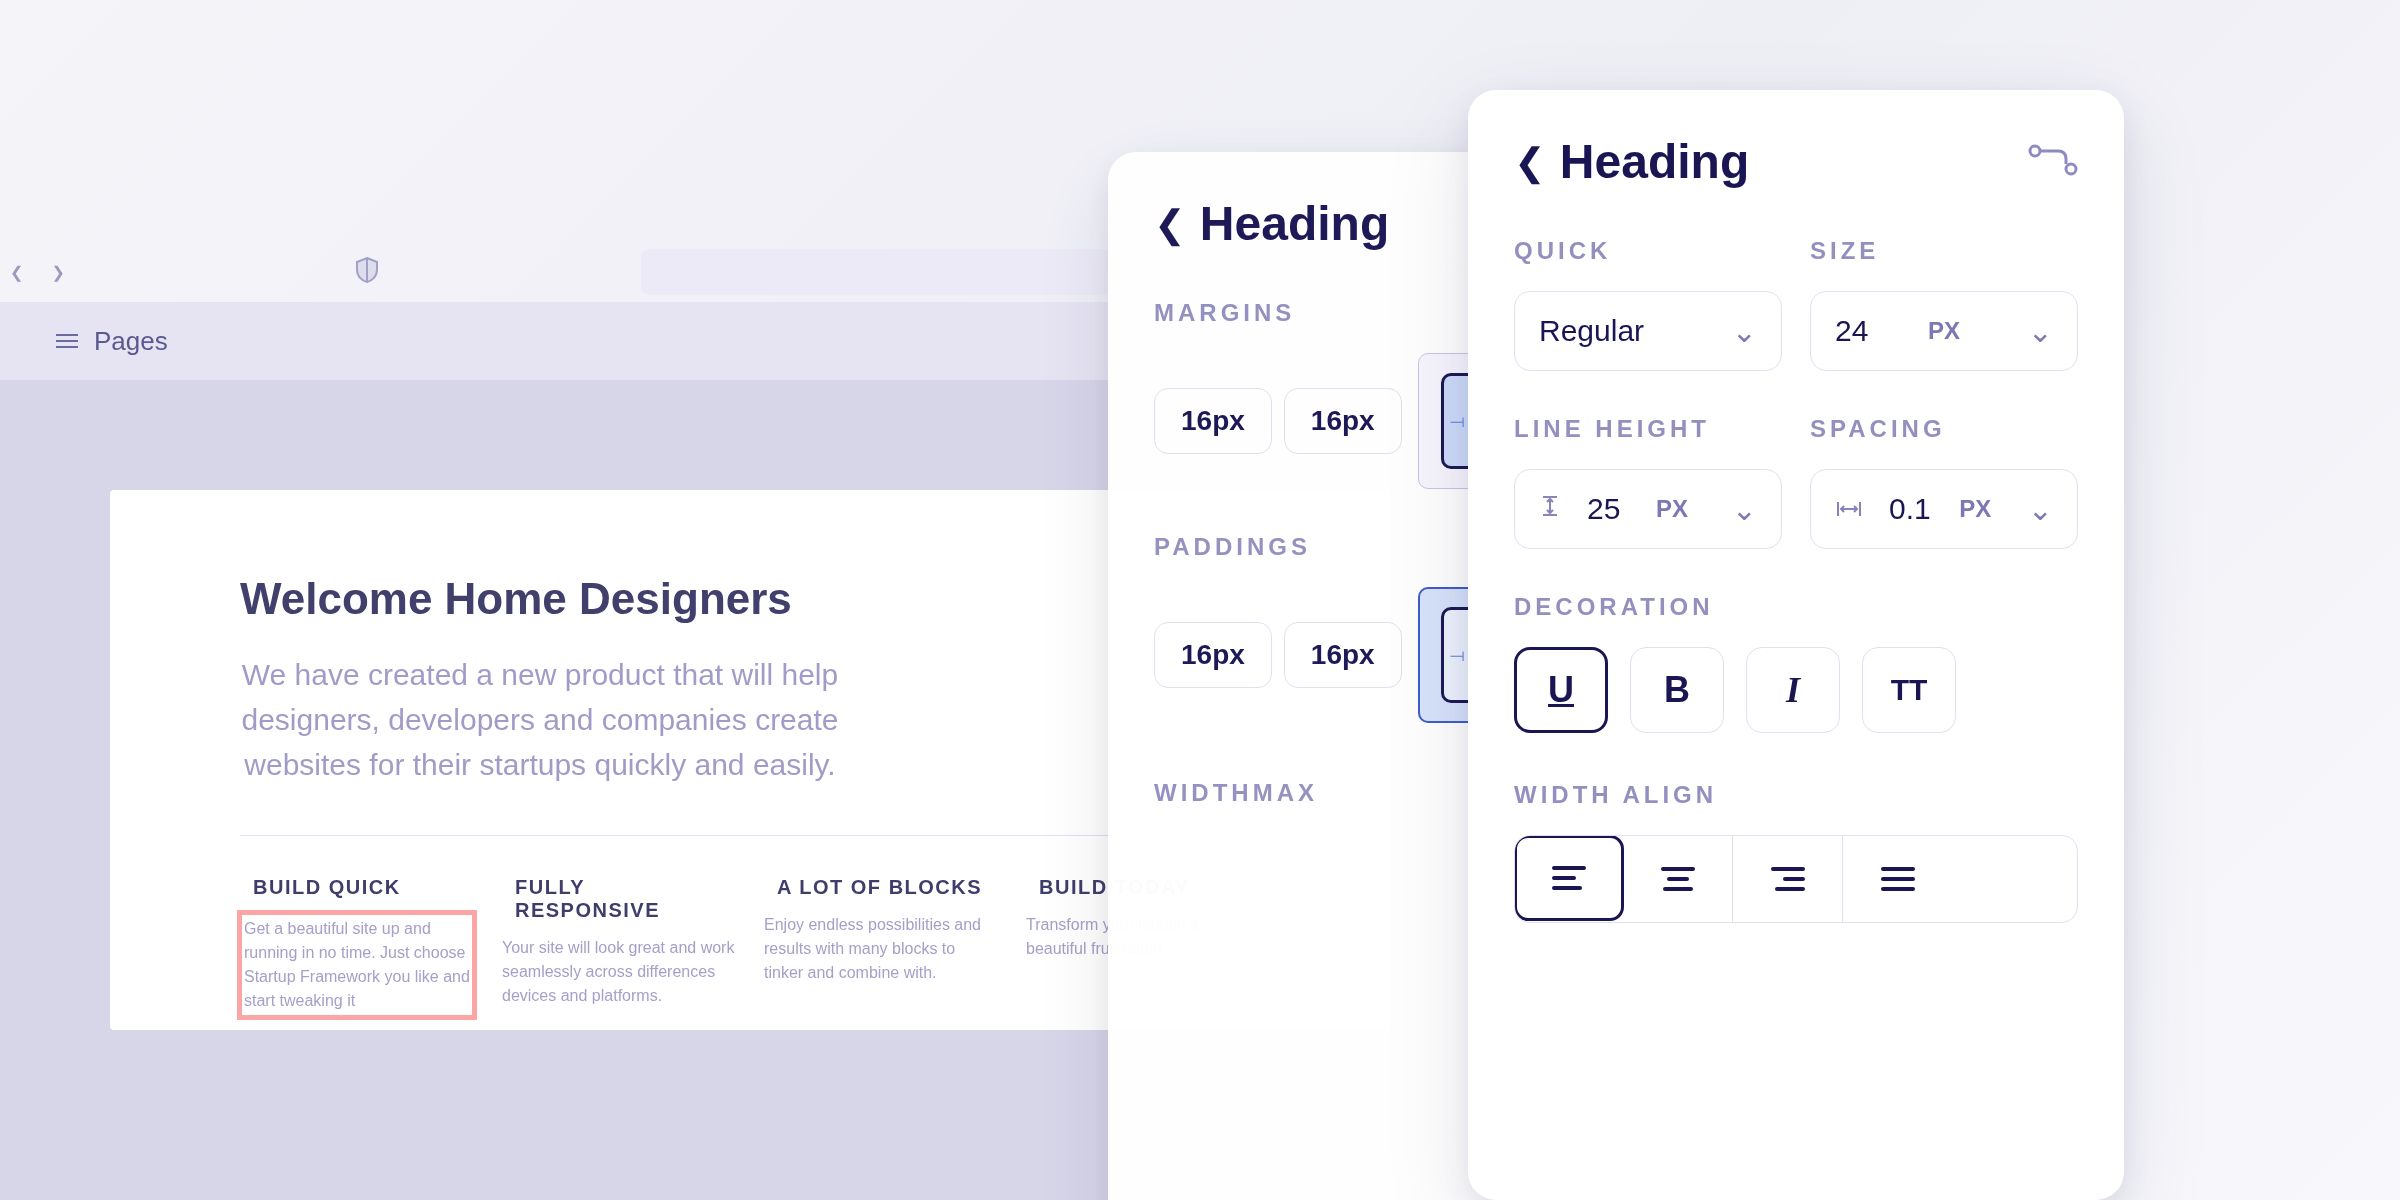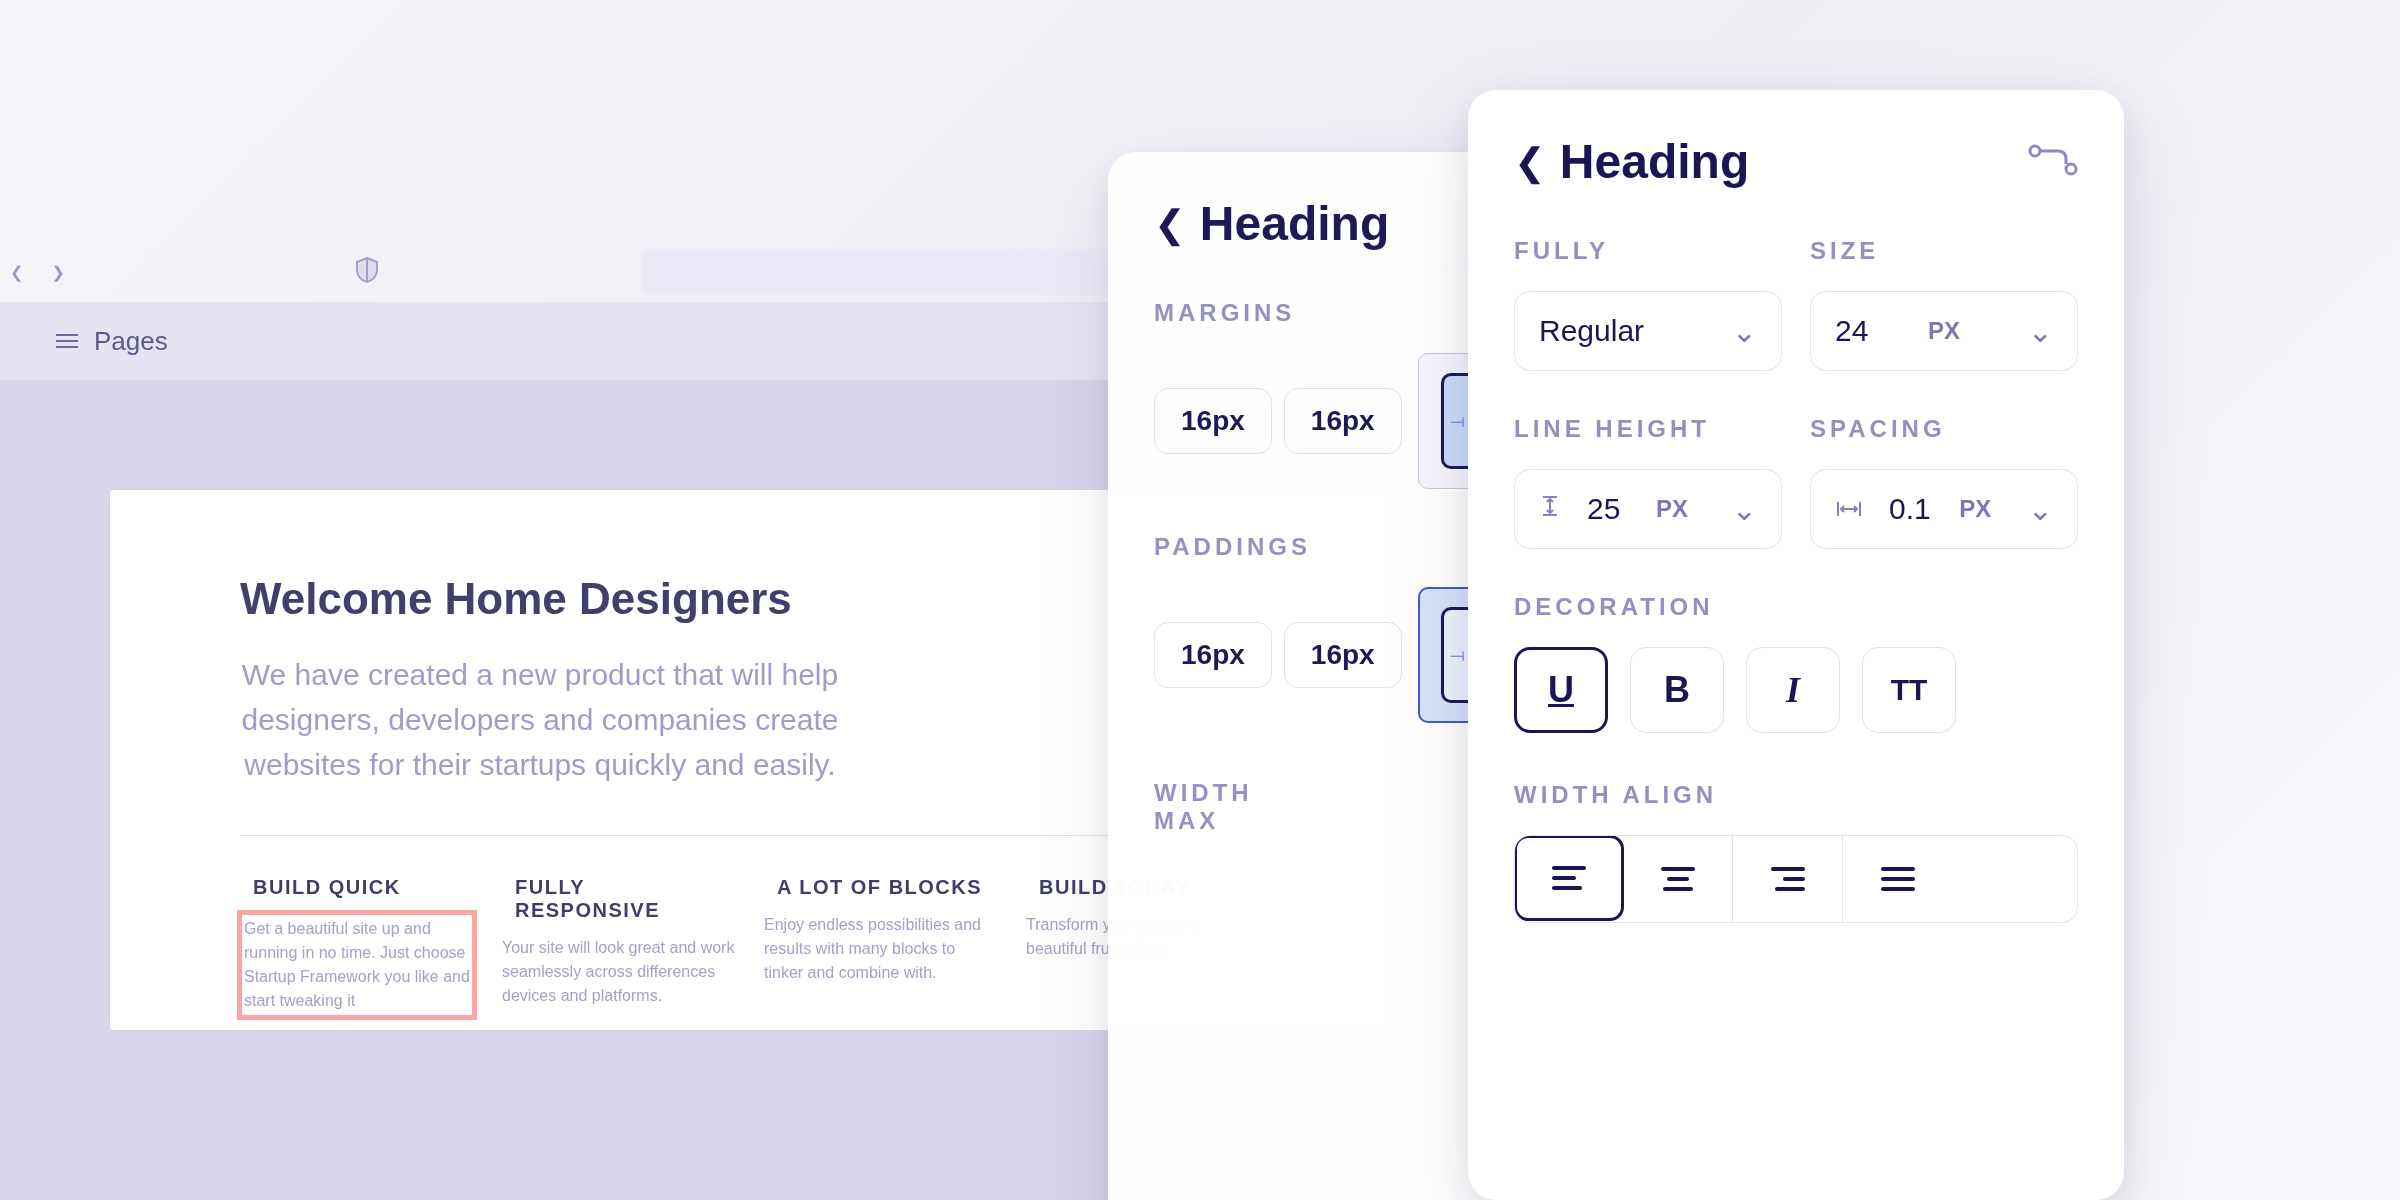--- a/index.html
+++ b/index.html
@@ -187,21 +187,21 @@
   width: 438px;
   height: 1100px;
   opacity: 0.98;
 }
 .panel-right {
   left: 1468px;
   top: 90px;
   width: 656px;
   height: 1110px;
 }
-.width-row { display:flex; justify-content:flex-start; padding-top:10px;flex-direction:column;}
+.width-row { display:flex; justify-content:flex-start; padding-top:10px;}
 </style>
 </head>
 <body>
 
 <div class="editor">
   <div class="top-chrome">
     <div class="nav-arrows">
       <span>❮</span>
       <span>❯</span>
     </div>
@@ -311,21 +311,21 @@
       <svg width="50" height="34" viewBox="0 0 50 34" fill="none">
           <circle cx="7" cy="8" r="5" stroke="#8e8bc3" stroke-width="3"></circle>
           <circle cx="43" cy="26" r="5" stroke="#8e8bc3" stroke-width="3"></circle>
           <path d="M12 8 H30 Q38 8 38 16 V21" stroke="#8e8bc3" stroke-width="3" fill="none"></path>
         </svg>
     </span>
   </div>
 
   <div class="row-2">
     <div class="col">
-      <div class="section-label">FULLY</div>
+      <div class="section-label">QUICK</div>
       <div class="select-box">
         <span>Regular</span>
         <span class="chevron">⌄</span>
       </div>
     </div>
     <div class="col">
       <div class="section-label">SIZE</div>
       <div class="select-box">
         <span>24</span>
         <span class="unit">PX</span>

